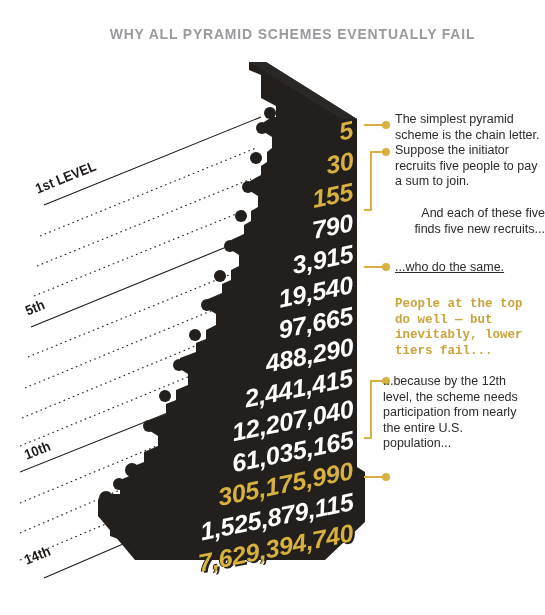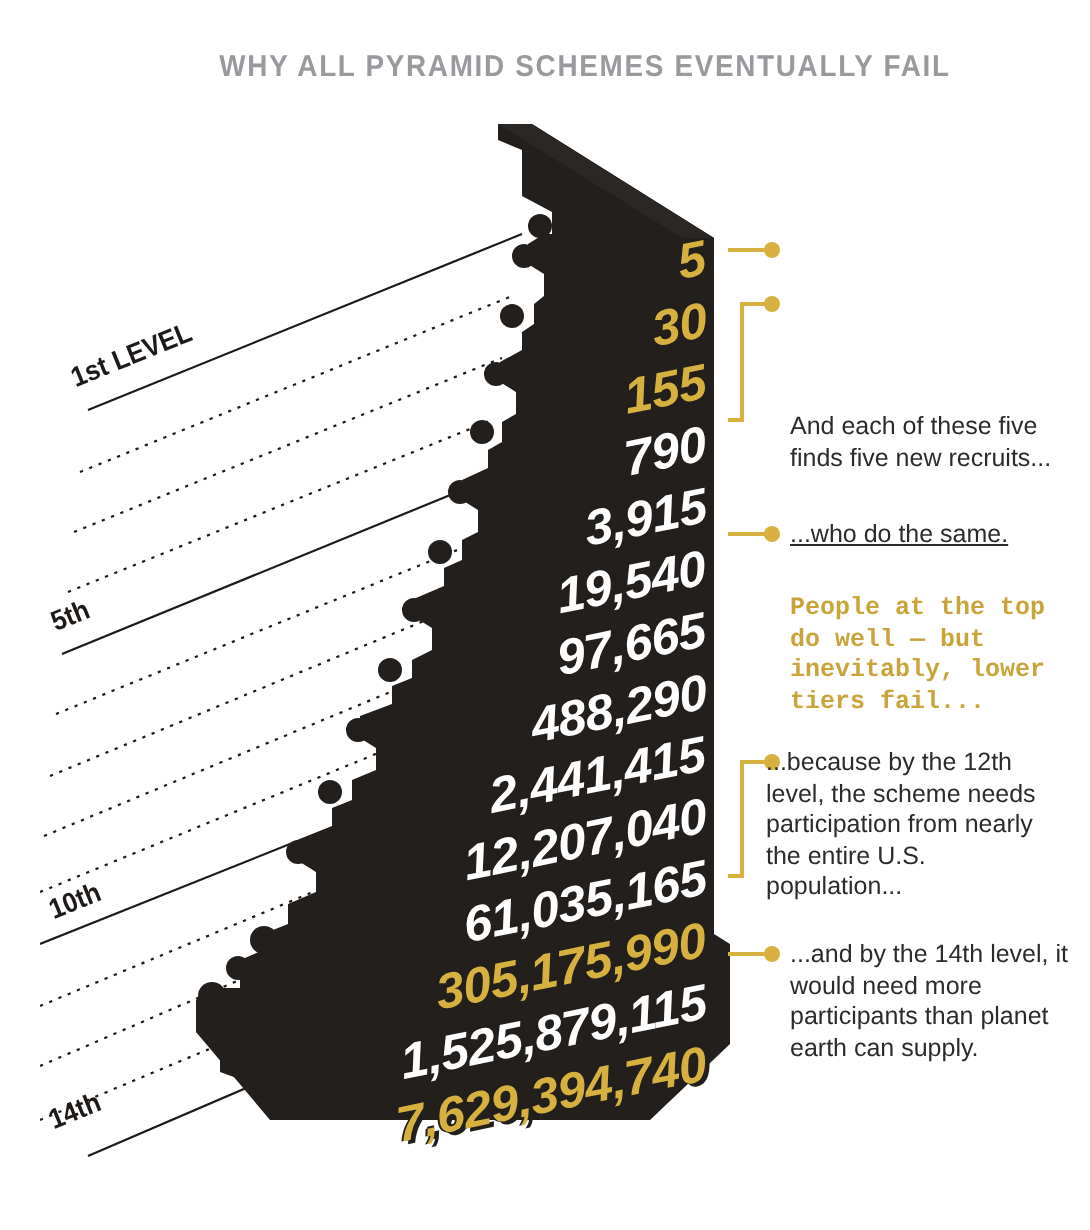--- a/index.html
+++ b/index.html
@@ -246,19 +246,19 @@
     <div class="num w" style="top:303px;">97,665</div>
     <div class="num w" style="top:334px;">488,290</div>
     <div class="num w" style="top:365px;">2,441,415</div>
     <div class="num w" style="top:396px;">12,207,040</div>
     <div class="num w" style="top:427px;">61,035,165</div>
     <div class="num g" style="top:458px;">305,175,990</div>
     <div class="num w" style="top:489px;">1,525,879,115</div>
     <div class="num g" style="top:520px;">7,629,394,740</div>
   </div>
 
-  <div class="anno" style="left:375px; top:206px;">And each of these five finds five new recruits...</div>
+  <div class="anno" style="left:375px; top:112px;">The simplest pyramid scheme is the chain letter. Suppose the initiator recruits five people to pay a sum to join.</div>
+  <div class="anno" style="left:375px; top:206px;text-align:right;">And each of these five finds five new recruits...</div>
   <div class="anno" style="left:375px; top:260px;text-decoration:underline;">...who do the same.</div>
   <div class="anno gold" style="left:375px; top:297px;font-family:Liberation Mono, monospace;">People at the top do well — but inevitably, lower tiers fail...</div>
   <div class="anno" style="left:363px; top:374px;">...because by the 12th level, the scheme needs participation from nearly the entire U.S. population...</div>
-  <div class="anno" style="left:375px; top:470px;">...and by the 14th level, it would need more participants than planet earth can supply.</div>
 
 </div>
 
 </body></html>

